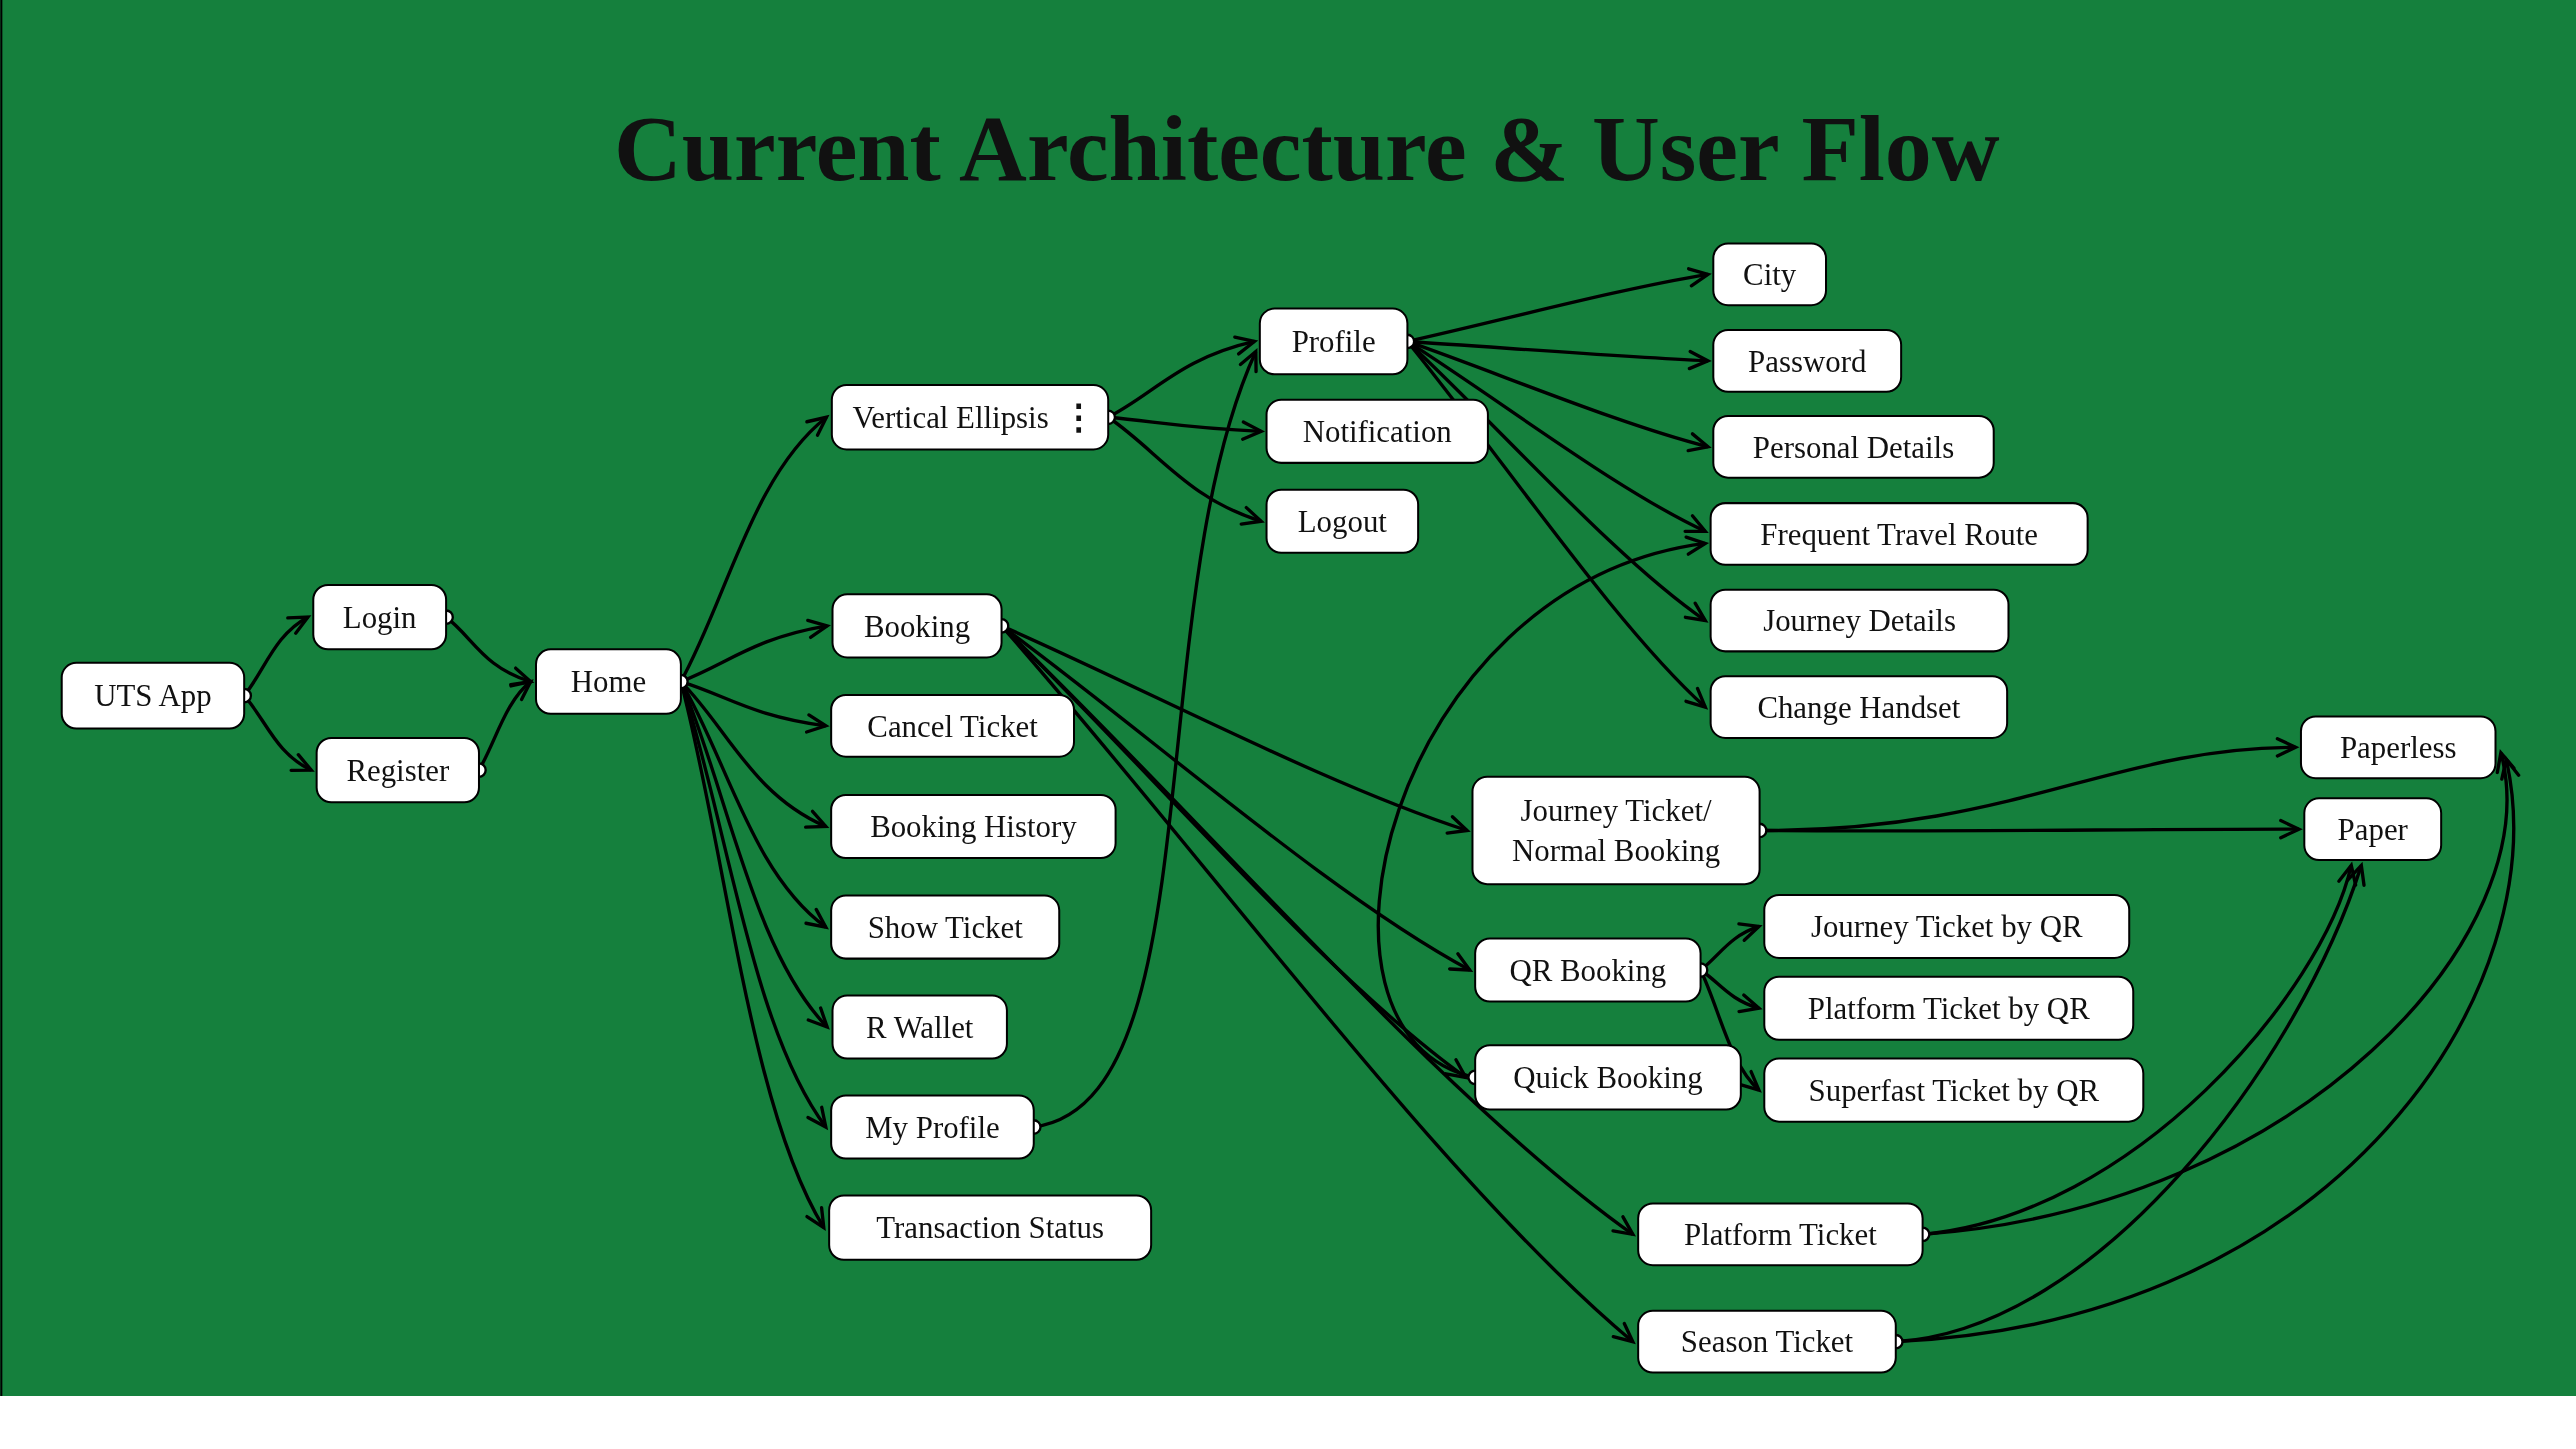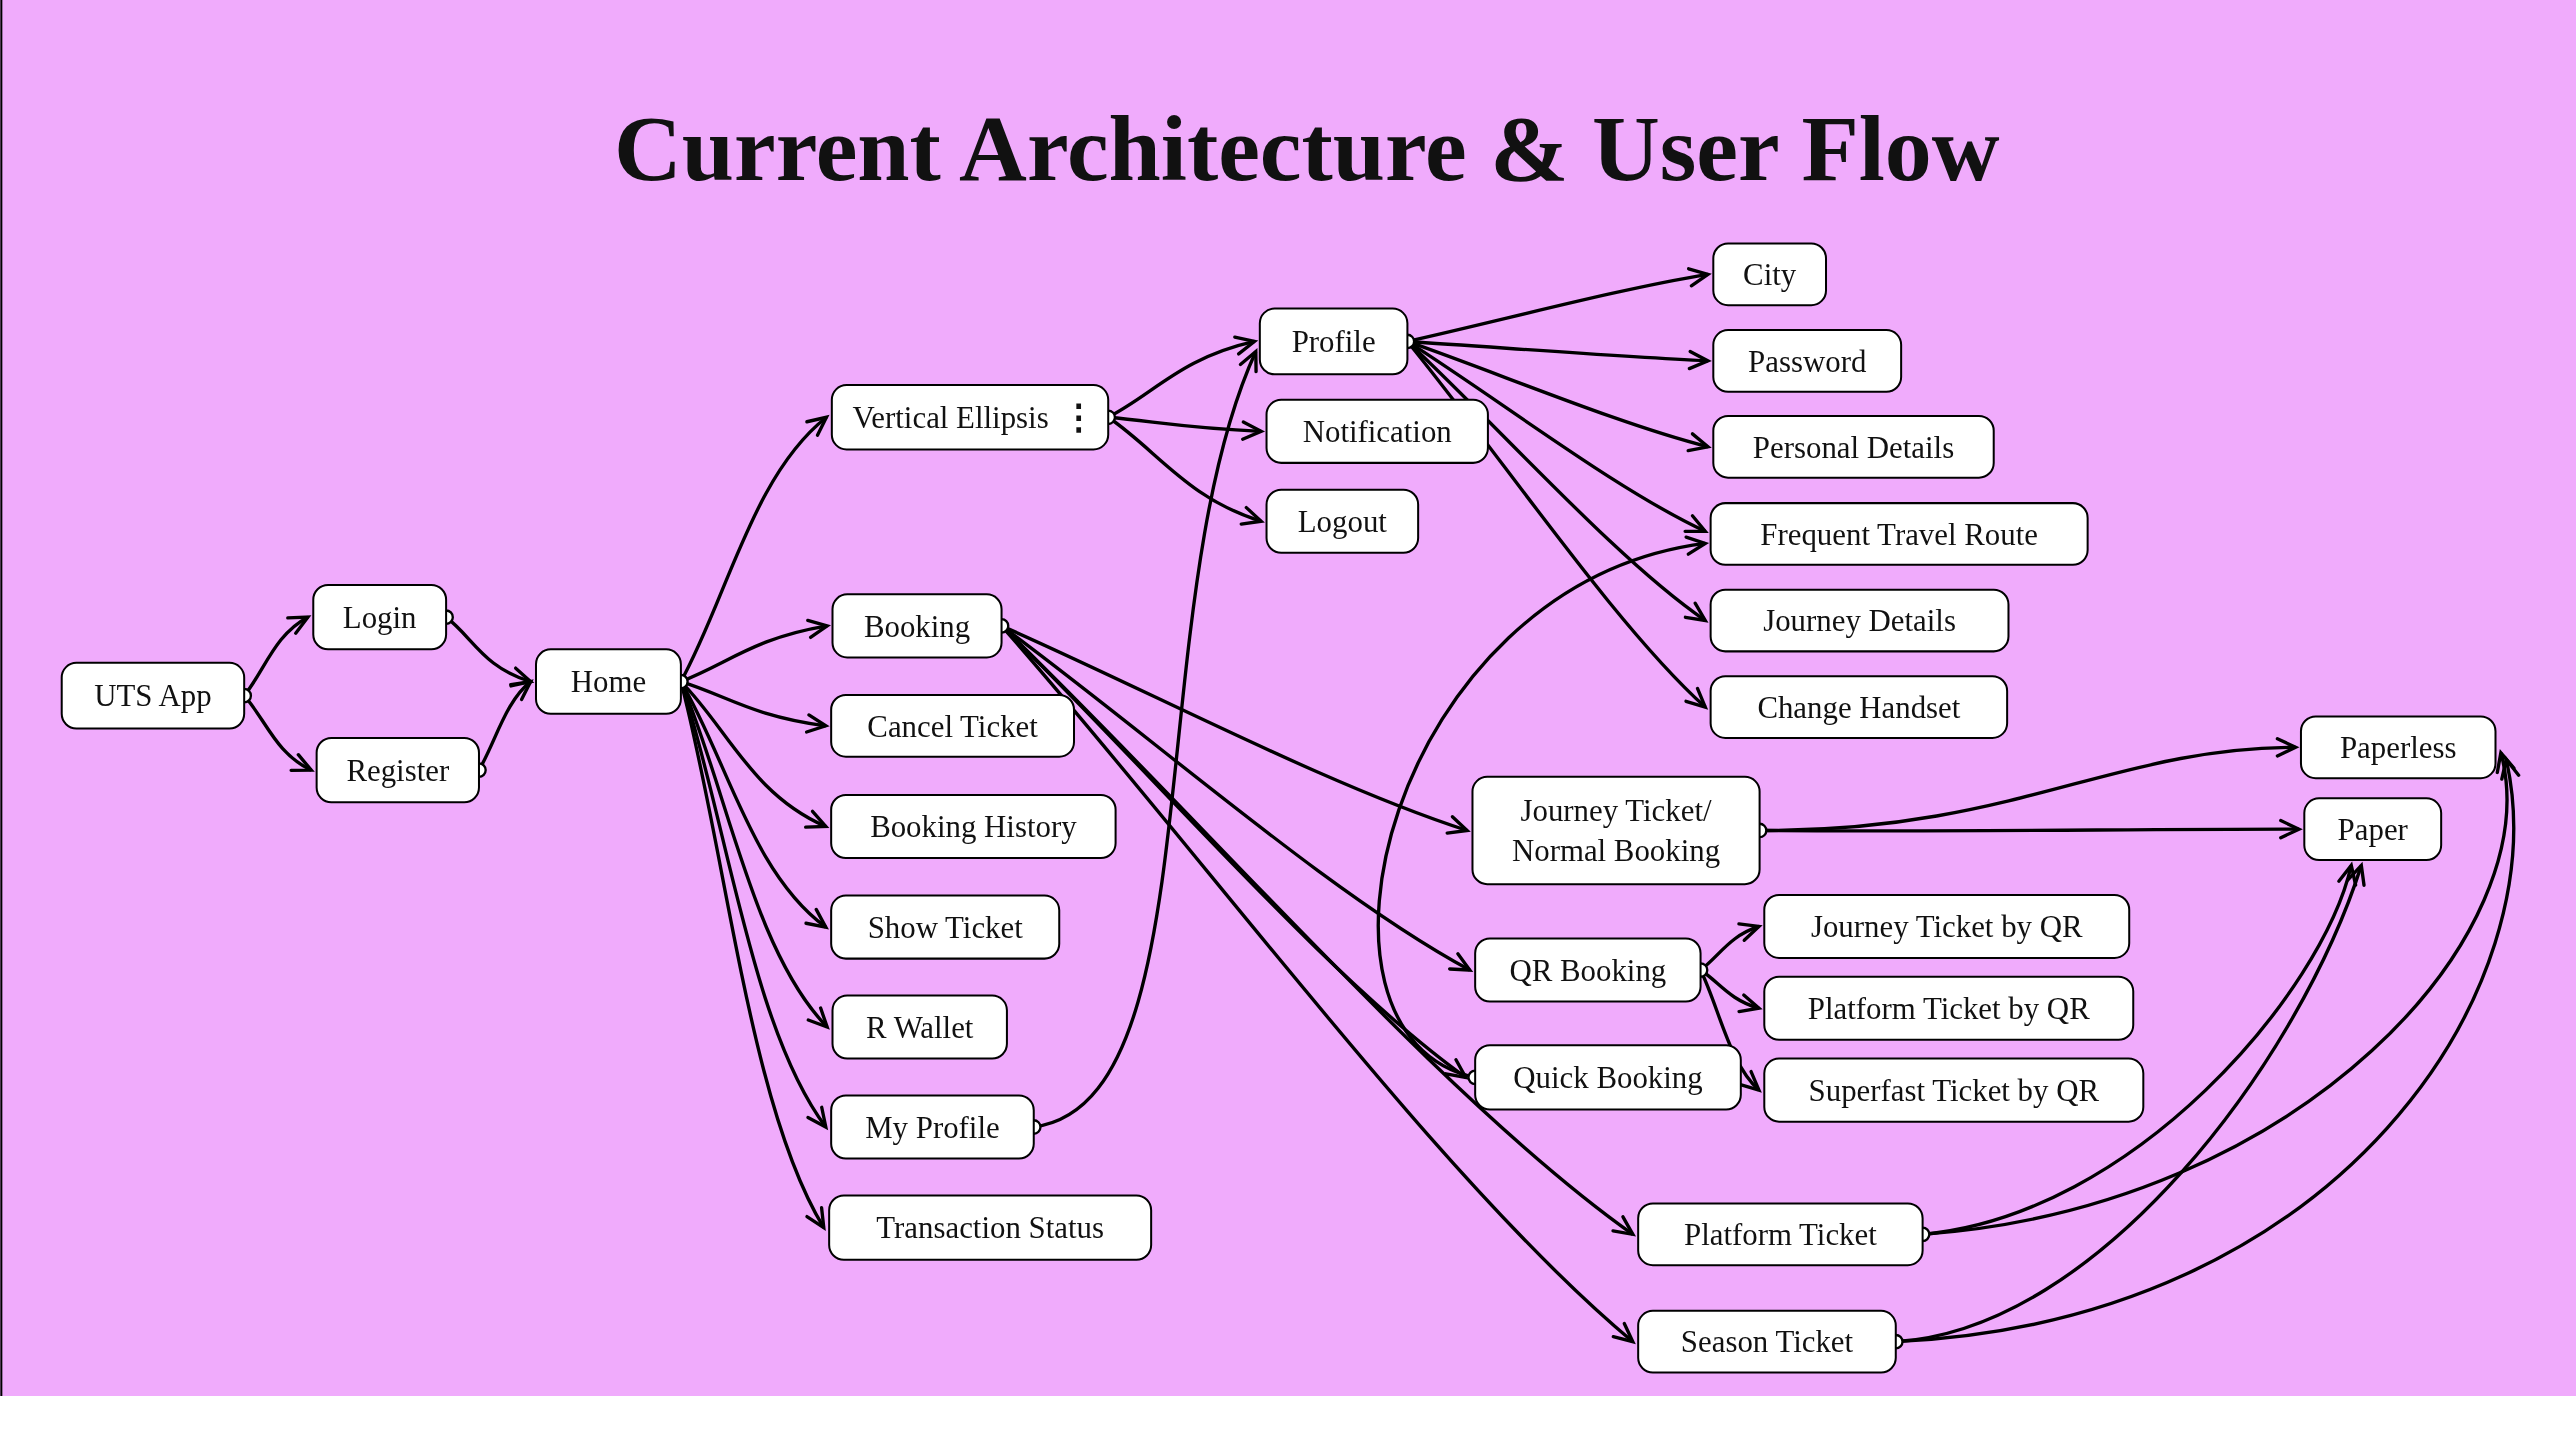--- a/index.html
+++ b/index.html
@@ -1,16 +1,16 @@
 <!DOCTYPE html>
 <html style="font-size:10.7px"><head>
 <meta charset="utf-8">
 <style>
   html,body{margin:0;padding:0;background:#ffffff;}
-  #stage{position:relative;width:2576px;height:1396px;background:#f0abfc;overflow:hidden;}
+  #stage{position:relative;width:2576px;height:1396px;background:#15803d;overflow:hidden;}
   svg{display:block;}
   text{font-family:"Liberation Serif","DejaVu Serif",serif;fill:#111111;}
   .node-label{font-size:46px;}
   .node-icon{font-size:52px;font-weight:bold;}
   .page-title{font-size:140px;font-weight:bold;}
 </style>
 </head>
 <body>
 
 <div id="stage">

